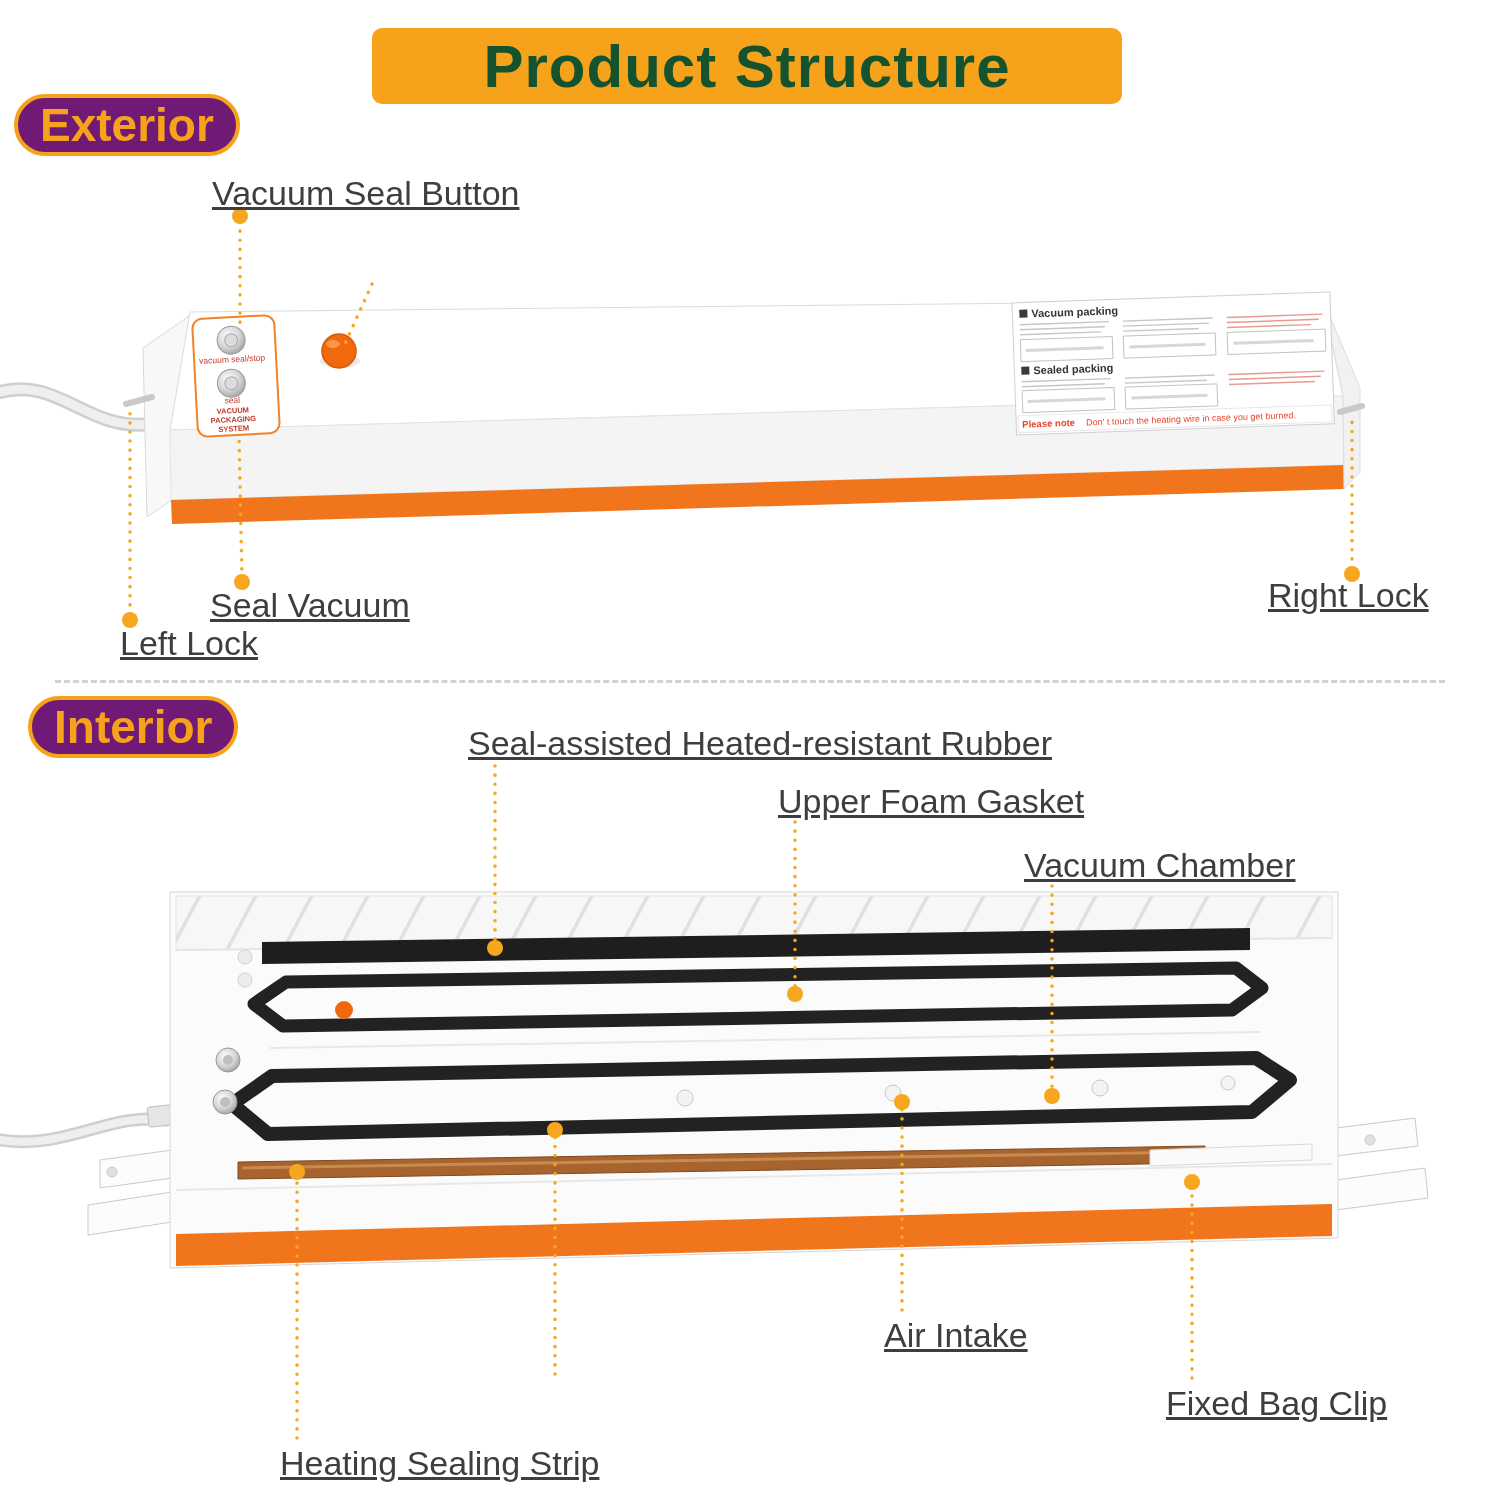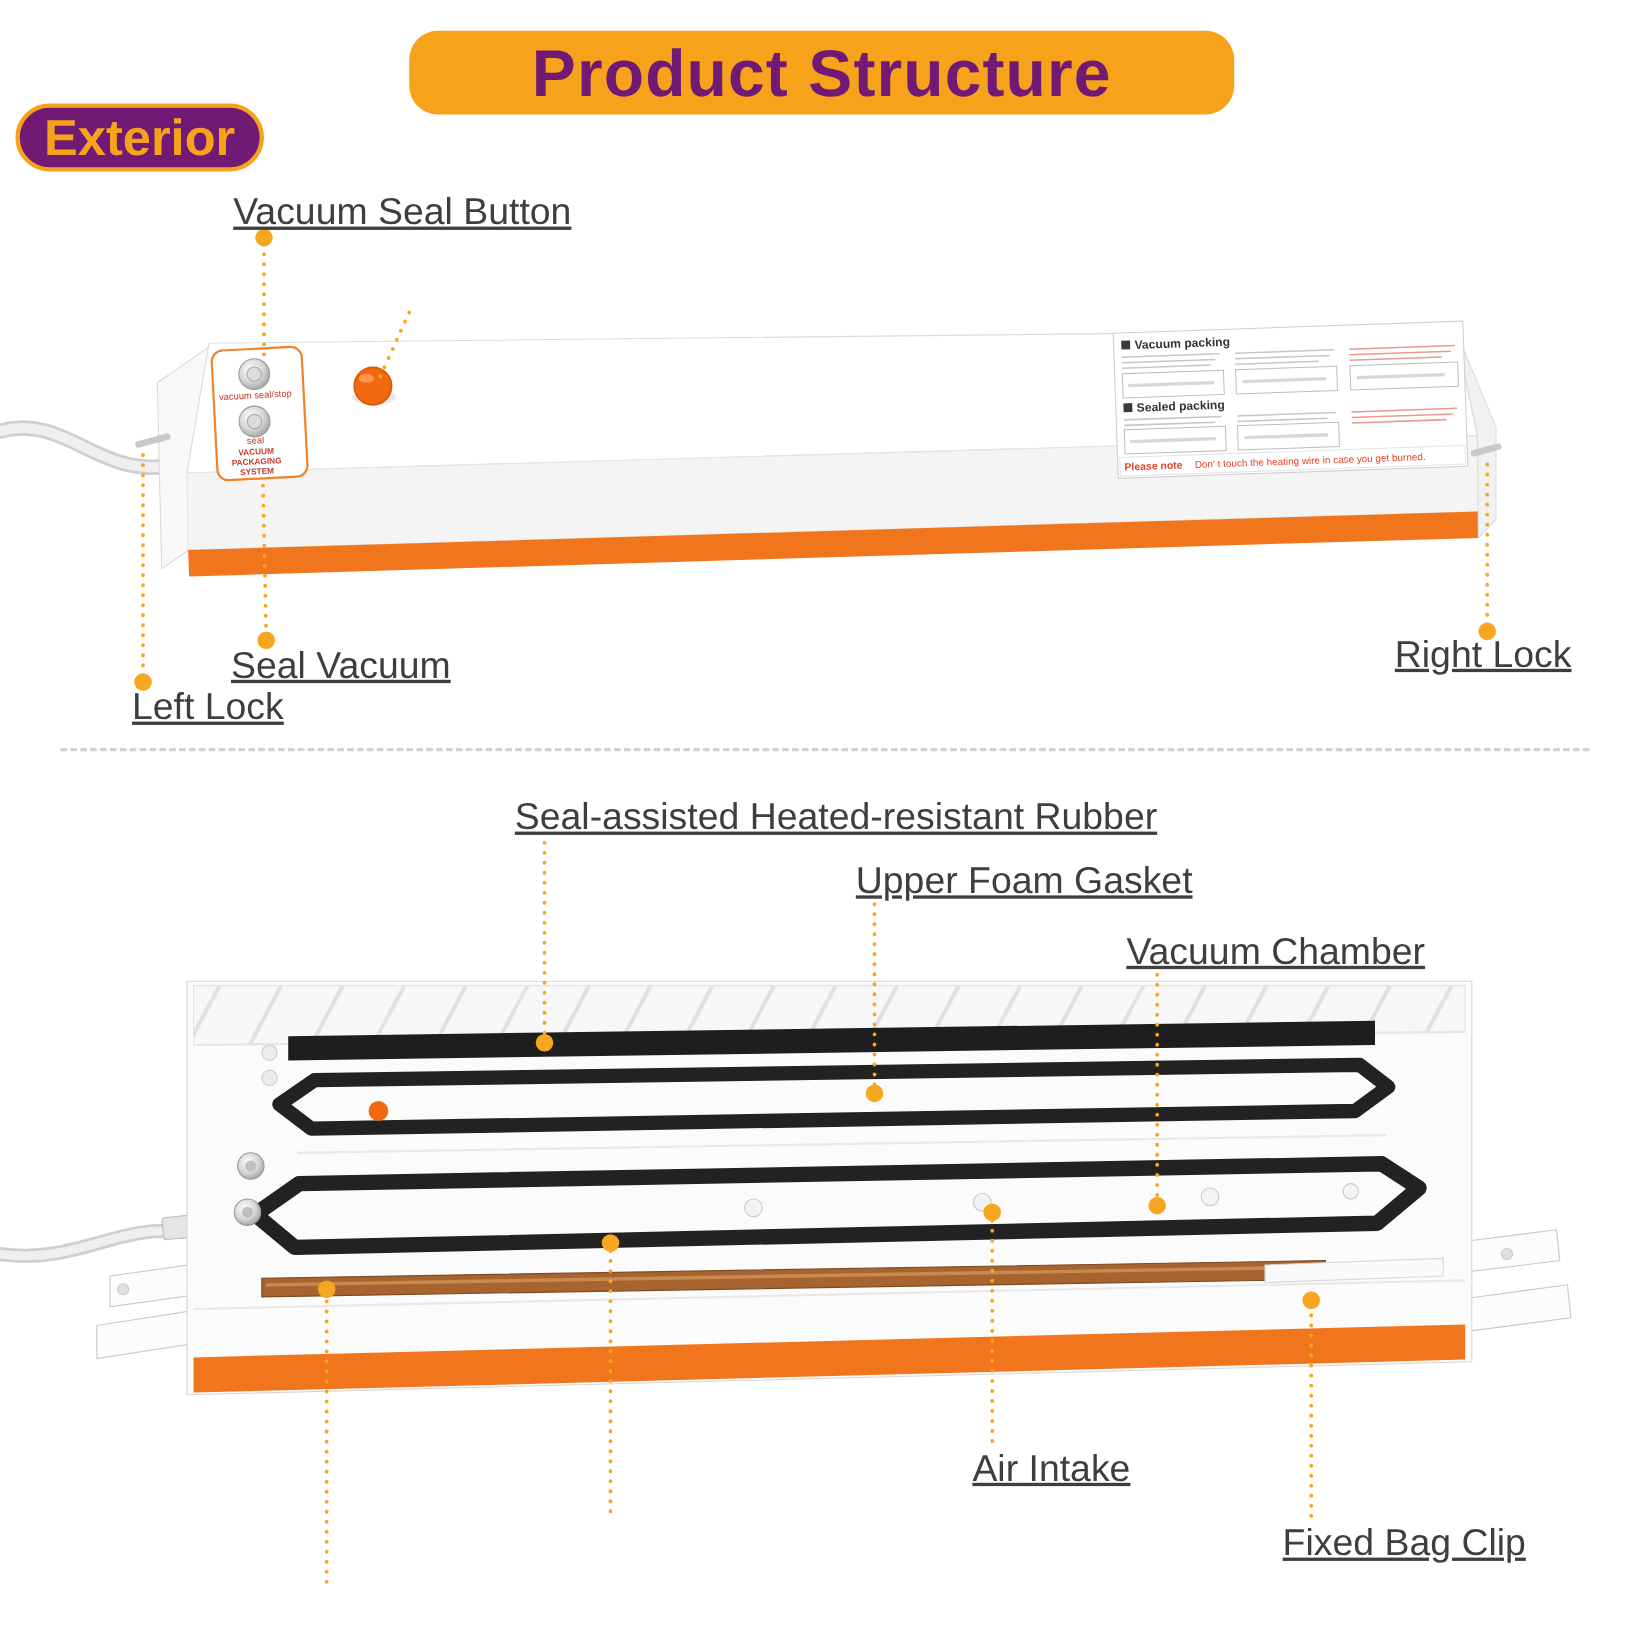--- a/index.html
+++ b/index.html
@@ -1,20 +1,20 @@
 <!DOCTYPE html>
 <html><head>
 <meta charset="utf-8">
 <style>
   html,body{margin:0;padding:0;background:#ffffff;}
   #canvas{position:relative;width:1500px;height:1500px;background:#ffffff;overflow:hidden;
           font-family:"Liberation Sans", sans-serif;}
   .title-banner{position:absolute;left:372px;top:28px;width:750px;height:76px;
-    background:#F7A21B;border-radius:26px;display:flex;align-items:center;justify-content:center;
-    color:#701a75;font-size:60px;font-weight:bold;letter-spacing:1px;}
+    background:#F7A21B;border-radius:10px;display:flex;align-items:center;justify-content:center;
+    color:#14532d;font-size:60px;font-weight:bold;letter-spacing:1px;}
   .badge{position:absolute;border:4px solid #F7A21B;color:#F7A21B;font-weight:bold;
     font-size:46px;line-height:54px;padding:0 22px;border-radius:34px;background:#701a75;white-space:nowrap;}
   .badge-exterior{left:14px;top:94px;}
   .badge-interior{left:28px;top:696px;}
   .label{position:absolute;font-size:34px;color:#3E3E3E;white-space:nowrap;text-decoration:underline;}
   .divider{position:absolute;left:55px;top:680px;width:1390px;height:0;
     border-top:3px dashed #d2d2d2;}
   svg{position:absolute;left:0;top:0;}
 </style>
 </head>
@@ -201,27 +201,29 @@
       <circle cx="902" cy="1102" r="8"></circle>
       <circle cx="555" cy="1130" r="8"></circle>
       <circle cx="297" cy="1172" r="8"></circle>
       <circle cx="1192" cy="1182" r="8"></circle>
     </g>
   </svg>
 
   <div class="title-banner">Product Structure</div>
 
   <div class="badge badge-exterior">Exterior</div>
+  <div class="badge badge-interior">Interior</div>
 
   <div class="divider"></div>
 
   <div class="label" style="left:212px;top:174px;">Vacuum Seal Button</div>
   <div class="label" style="left:210px;top:586px;">Seal Vacuum</div>
   <div class="label" style="left:104px;top:624px;margin-left:16px;">Left Lock</div>
   <div class="label" style="left:1268px;top:576px;">Right Lock</div>
 
   <div class="label" style="left:468px;top:724px;">Seal-assisted Heated-resistant Rubber</div>
   <div class="label" style="left:778px;top:782px;">Upper Foam Gasket</div>
   <div class="label" style="left:1024px;top:846px;">Vacuum Chamber</div>
   <div class="label" style="left:884px;top:1316px;">Air Intake</div>
+  <div class="label" style="left:280px;top:1444px;">Heating Sealing Strip</div>
   <div class="label" style="left:1166px;top:1384px;">Fixed Bag Clip</div>
 
 </div>
 
 </body></html>

